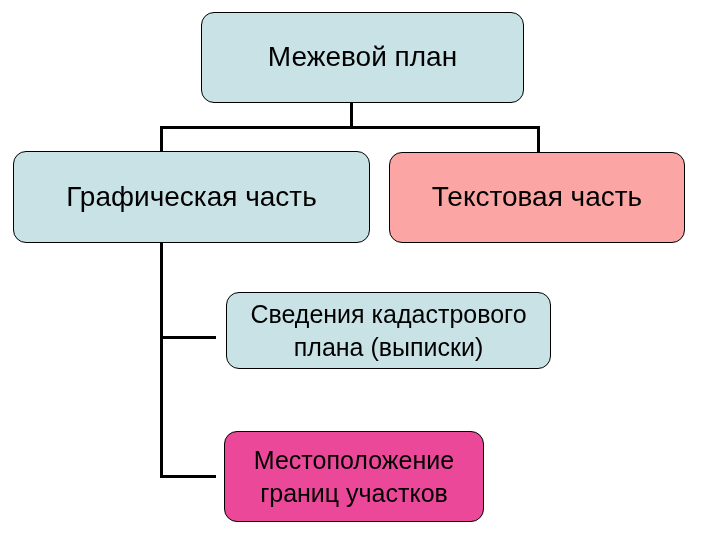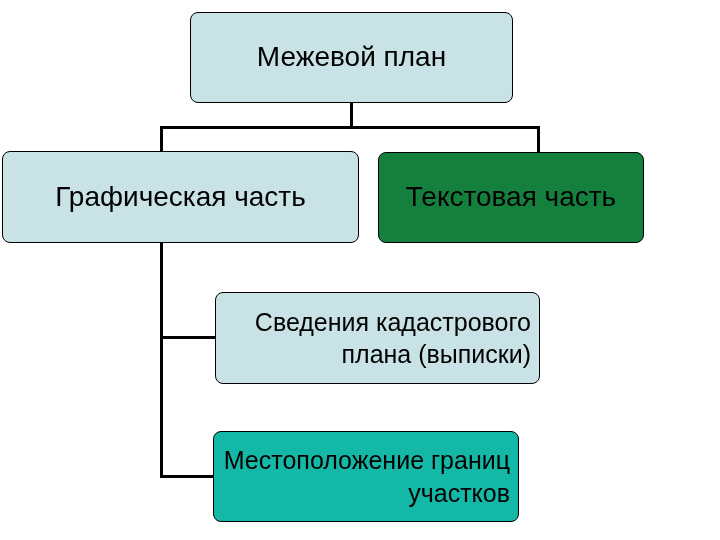--- a/index.html
+++ b/index.html
@@ -14,26 +14,27 @@
     background: #ffffff;
     overflow: hidden;
     font-family: "Liberation Sans", "DejaVu Sans", sans-serif;
     color: #000000;
   }
   .node {
     position: absolute;
     box-sizing: border-box;
     background: #c8e2e6;
     border: 1.5px solid #000000;
-    border-radius: 8px;
+    border-radius: 13px;
     display: flex;
     align-items: center;
     justify-content: center;
-    text-align: right;
+    text-align: center;
     padding: 2px 8px;
+    margin-left: 11px;
   }
   .node .node-label {
     display: block;
     line-height: 1.3;
   }
   .node.lvl-top .node-label {
     font-size: 28px;
   }
   .node.lvl-sub .node-label {
     font-size: 25px;
@@ -57,25 +58,25 @@
   <div class="conn" style="left: 160px; top: 475px; width: 56px; height: 3px; background: rgb(0, 0, 0);"></div>
 
   <div class="node lvl-top" style="left: 190px; top: 12px; width: 323px; height: 91px; background: rgb(200, 226, 230); border-color: rgb(0, 0, 0);">
     <span class="node-label">Межевой план</span>
   </div>
 
   <div class="node lvl-top" style="left: 2px; top: 151px; width: 357px; height: 92px; background: rgb(200, 226, 230); border-color: rgb(0, 0, 0);">
     <span class="node-label">Графическая часть</span>
   </div>
 
-  <div class="node lvl-top" style="left: 378px; top: 152px; width: 266px; height: 91px; background: #15803d; border-color: rgb(0, 0, 0);">
+  <div class="node lvl-top" style="left: 378px; top: 152px; width: 296px; height: 91px; background: #fca5a5; border-color: rgb(0, 0, 0);">
     <span class="node-label">Текстовая часть</span>
   </div>
 
-  <div class="node lvl-sub" style="left: 215px; top: 292px; width: 325px; height: 92px; background: rgb(200, 226, 230); border-color: rgb(0, 0, 0);">
+  <div class="node lvl-sub" style="left: 215px; top: 292px; width: 325px; height: 77px; background: rgb(200, 226, 230); border-color: rgb(0, 0, 0);">
     <span class="node-label">Сведения кадастрового плана (выписки)</span>
   </div>
 
-  <div class="node lvl-sub" style="left: 213px; top: 431px; width: 306px; height: 91px; background: #14b8a6; border-color: rgb(0, 0, 0);">
+  <div class="node lvl-sub" style="left: 213px; top: 431px; width: 260px; height: 91px; background: #ec4899; border-color: rgb(0, 0, 0);">
     <span class="node-label">Местоположение границ участков</span>
   </div>
 
 </div>
 
 </body></html>

